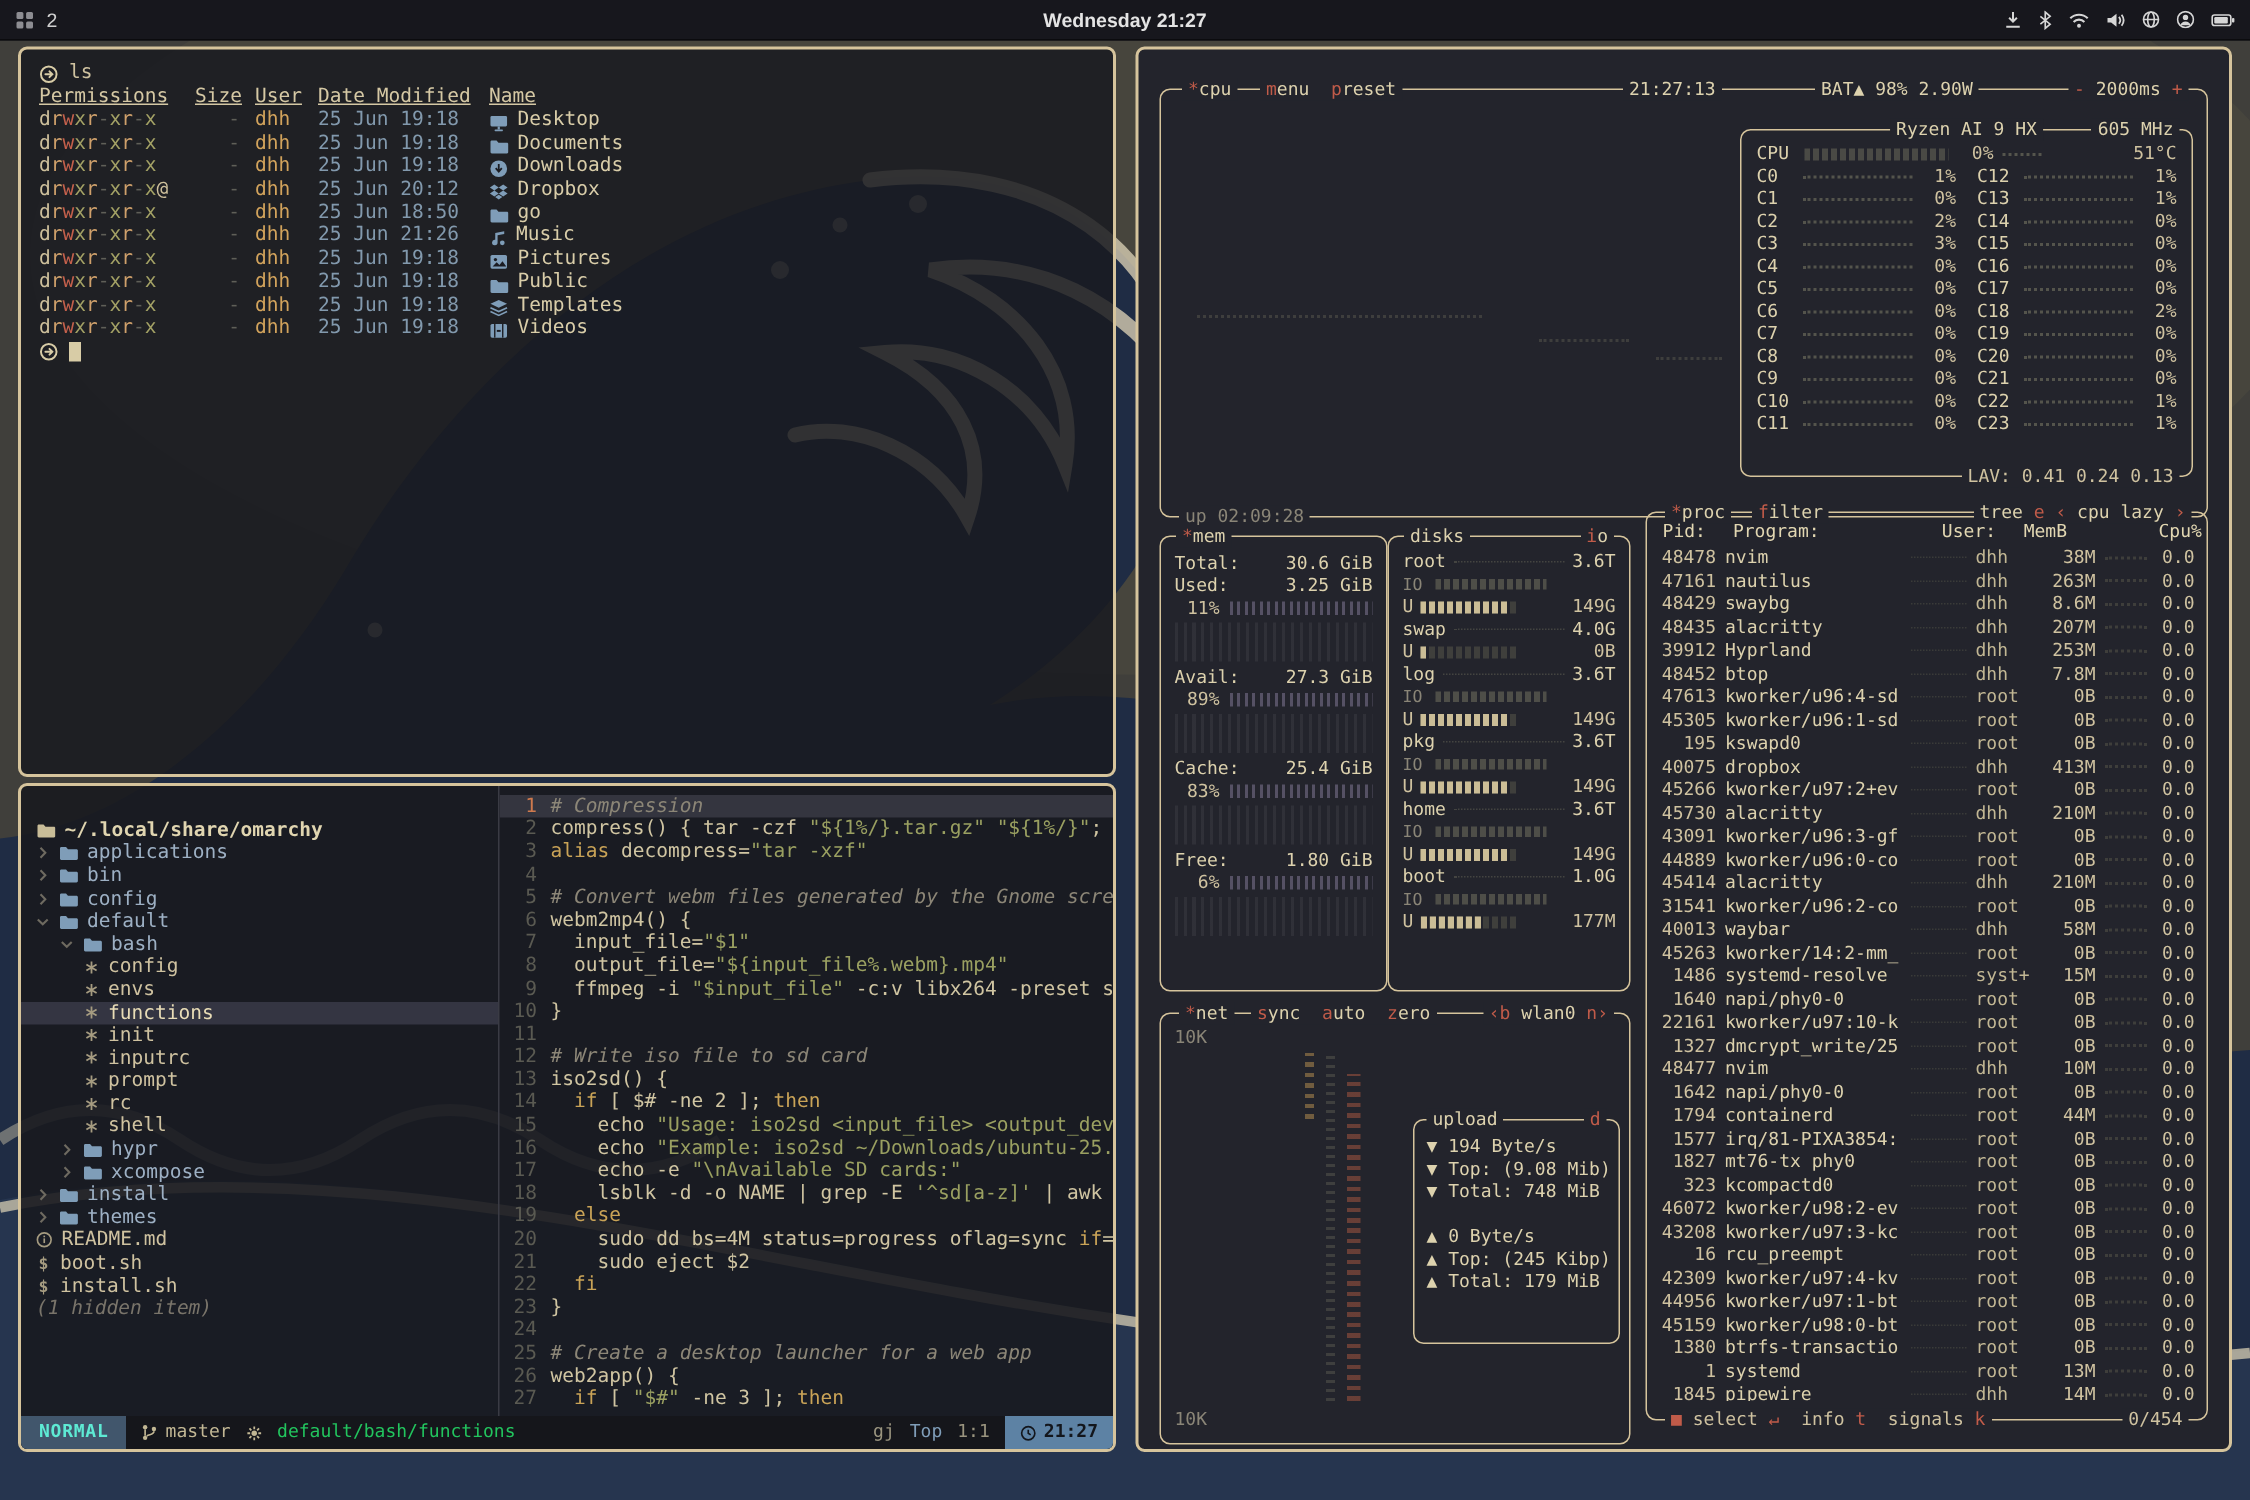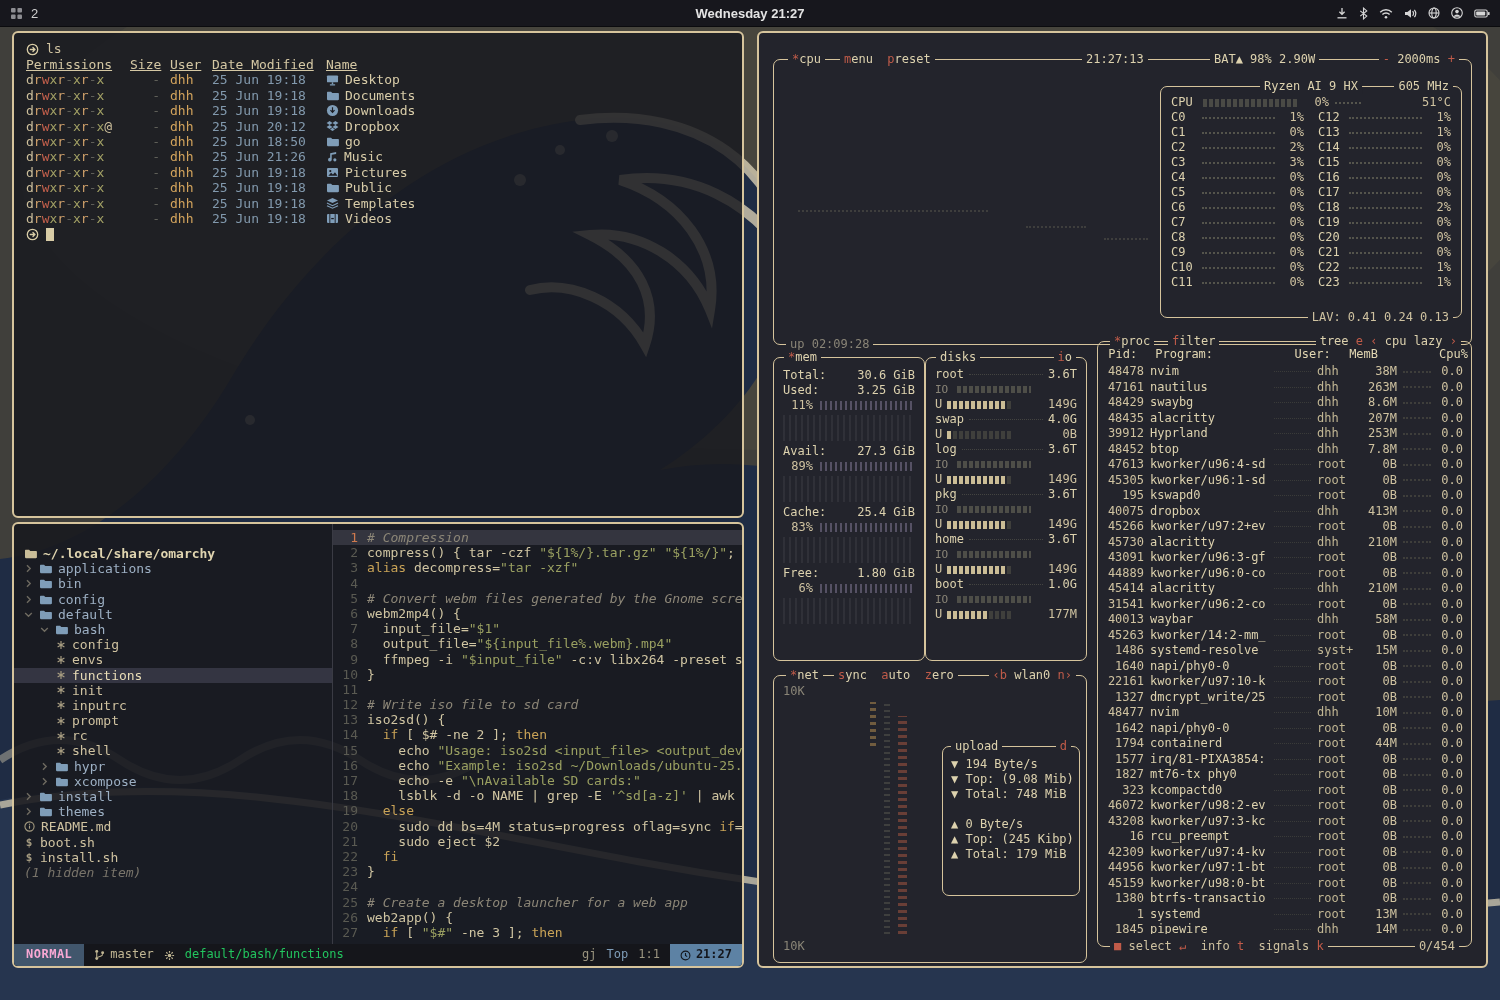--- a/index.html
+++ b/index.html
@@ -27,21 +27,21 @@
     padding:8px 12px;font-size:13px;line-height:15.4px;color:var(--fg)}
   #editor{left:12px;top:522px;width:732px;height:446px;background:rgba(24,25,31,.9);
     font-size:13px;line-height:15.2px;color:var(--fg)}
   #btop{left:757px;top:31px;width:731px;height:937px;background:#23242c;font-size:12px;line-height:15px;color:var(--fg)}
 
   
   .t-line{display:flex;align-items:center;gap:7px;height:16px}
   .p-ic{display:flex;color:#d8cca6}
   .cursor-block{display:inline-block;width:8px;height:13px;background:#d8cca6}
   .ls-head,.ls-row{display:flex;gap:10px;height:15.4px;align-items:center;white-space:pre}
-  .col-perm{width:94px}.col-size{width:30px;text-align:right}.col-user{width:32px}.col-date{width:104px}.col-name{flex:1;display:flex;align-items:center;gap:6px}
+  .col-perm{width:94px}.col-size{width:30px;text-align:right}.col-user{width:32px}.col-date{width:104px}.col-name{flex:1;display:flex;align-items:flex-end;gap:6px}
   .ls-head span{text-decoration:underline;color:#d5c8a4}
   .pc-d{color:#cdbf9b}.pc-r{color:#cfa06b}.pc-w{color:#c4604c}.pc-x{color:#a3a165}.pc-dash{color:#5f5f58}.pc-at{color:#cdbf9b}
   .c-size{color:#5f5f58}.c-user{color:#d2a35c}.c-date{color:#8299ad}
   .fico{display:flex;color:#7f9db8}.fname{color:#d9cda9}
 
   
   .tree{position:absolute;left:0;top:0;bottom:22px;width:318px;padding-top:22px;overflow:hidden}
   .tree-row{display:flex;align-items:center;gap:6px;height:15.2px;padding-left:10px}
   .tree-row.root{color:#e0d5b0;font-weight:bold}
   .tree-row .chev{color:#6e6a60;display:flex}
@@ -53,21 +53,21 @@
   .tree-row.note{color:#79746a;font-style:italic}
   .dollar{color:#a59b80;font-weight:bold;font-size:11px;width:10px;text-align:center}
   .code{position:absolute;left:318px;top:0;right:0;bottom:22px;border-left:1px solid #3a3b44;padding-top:6px;overflow:hidden}
   .code-row{display:flex;height:15.2px}
   .gut{width:34px;text-align:right;padding-right:9px;color:#5a5a52;flex:none}
   .ct{white-space:pre;color:#d0c5a2}
   .code-row.cur{background:#34353f}.code-row.cur .gut{color:#cf7a4e}
   .cm{color:#8c8677;font-style:italic}.st{color:#9aa061}.kw{color:#c9a357}
   .statusline{position:absolute;left:0;right:0;bottom:0;height:22px;background:#15161b;display:flex;align-items:center;
     font-size:12px;color:#9a947f;gap:10px;overflow:hidden}
-  .sl-mode{background:#41566c;color:#f9a8d4;font-weight:bold;height:100%;display:flex;align-items:center;padding:0 12px;letter-spacing:.5px}
+  .sl-mode{background:#41566c;color:#5eead4;font-weight:bold;height:100%;display:flex;align-items:center;padding:0 12px;letter-spacing:.5px}
   .sl-item{display:flex;align-items:center;gap:5px;color:#c2b794}
   .sl-path{color:#22c55e}
   .sl-spacer{flex:1}
   .sl-scroll{color:#7f9db8}
   .sl-time{background:#5d82a4;color:#13161c;font-weight:bold;height:100%;display:flex;align-items:center;gap:5px;padding:0 10px}
 
   
   .bbox{position:absolute;border:1px solid var(--bd);border-radius:7px}
   .btab{position:absolute;top:-8px;background:#23242c;padding:0 4px;white-space:nowrap;color:var(--fg2);z-index:2}
   .btab-b{position:absolute;bottom:-8px;background:#23242c;padding:0 4px;white-space:nowrap;z-index:2}

